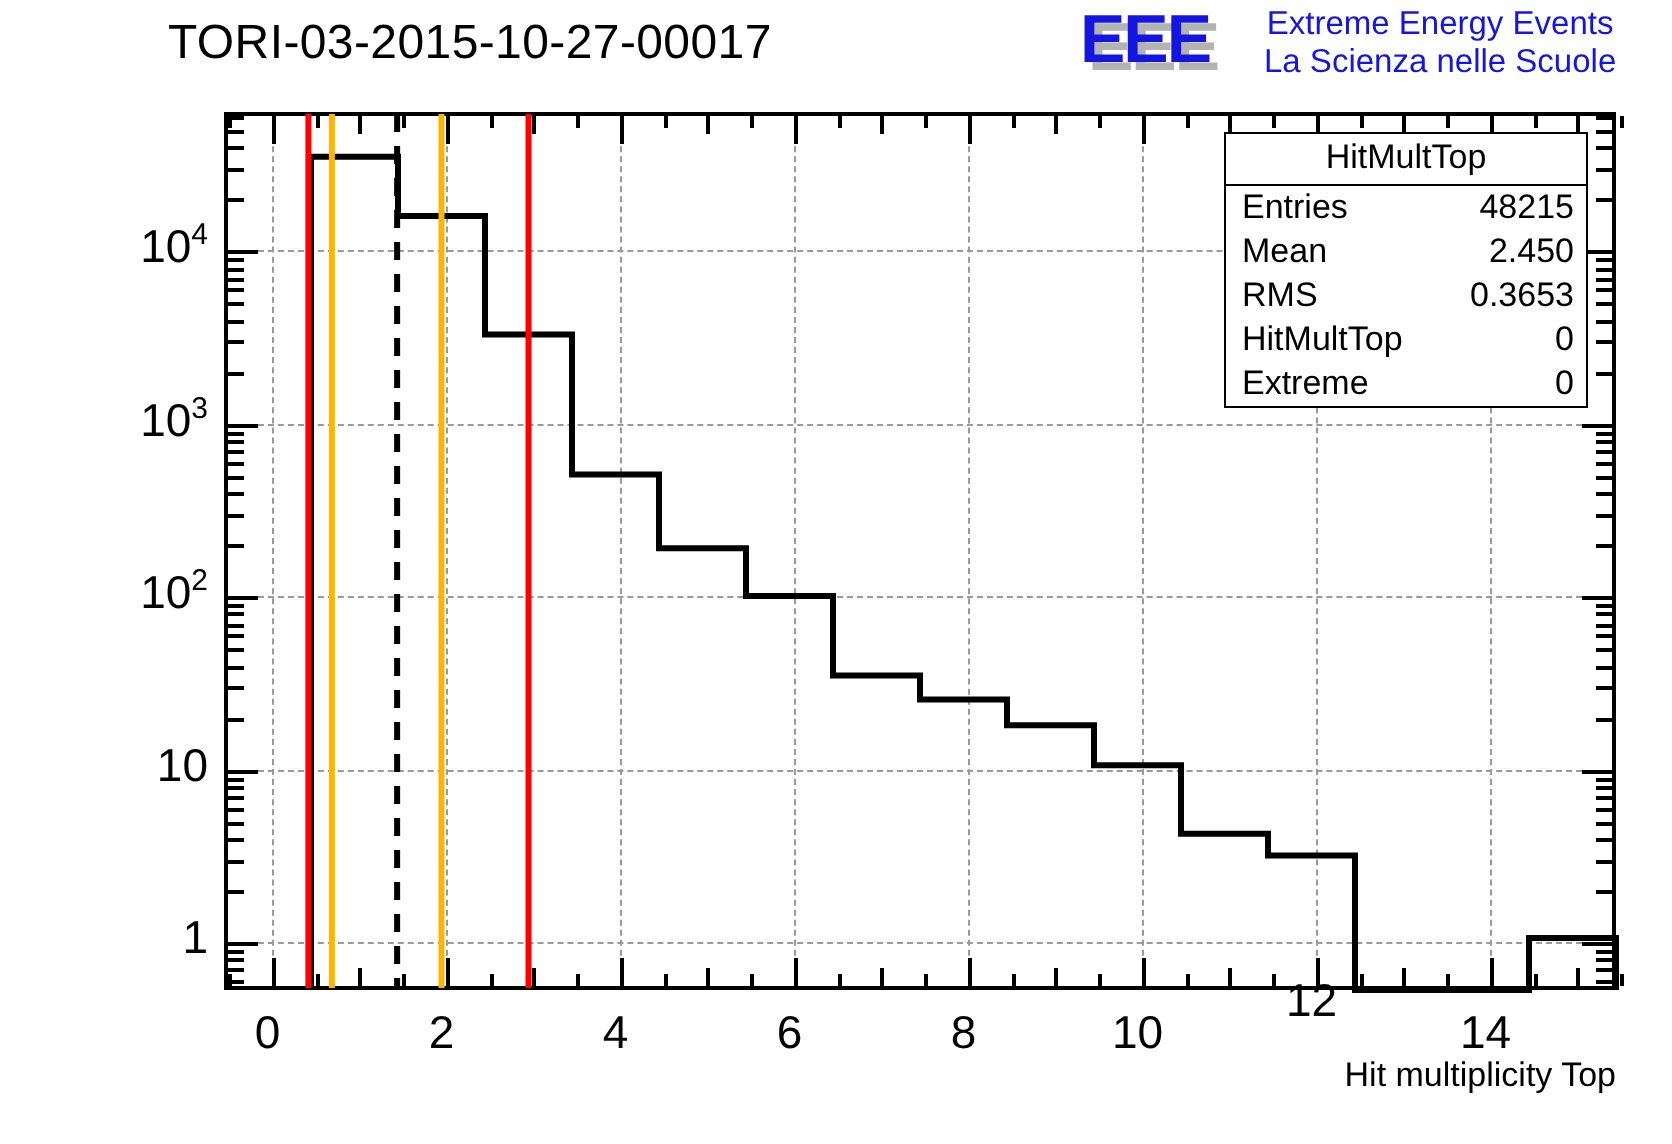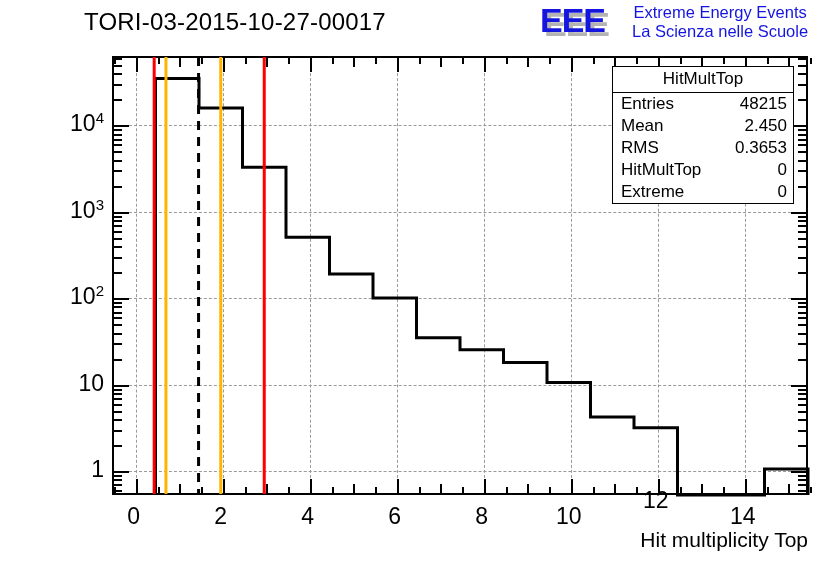--- a/index.html
+++ b/index.html
@@ -38,21 +38,21 @@
   .ty{height:2px;}     
 
   
   .xlab{position:absolute;font-size:23px;text-align:center;
         transform:translateX(-50%);white-space:nowrap;}
   .ylab{position:absolute;font-size:23px;text-align:right;
         transform:translateY(-50%);white-space:nowrap;}
   .ylab sup{font-size:15px;vertical-align:super;}
 
   .axis-title{position:absolute;right:28px;top:528px;
-              font-size:21px;white-space:nowrap;}
+              font-size:17px;white-space:nowrap;}
 
   
   svg.hist{position:absolute;left:0;top:0;width:836px;height:572px;
            pointer-events:none;}
 
   
   .stats{position:absolute;left:612px;top:66px;width:182px;
          border:1px solid #000;background:#fff;box-sizing:border-box;
          font-size:17px;}
   .stats .st-title{text-align:center;padding:2px 0 3px;

